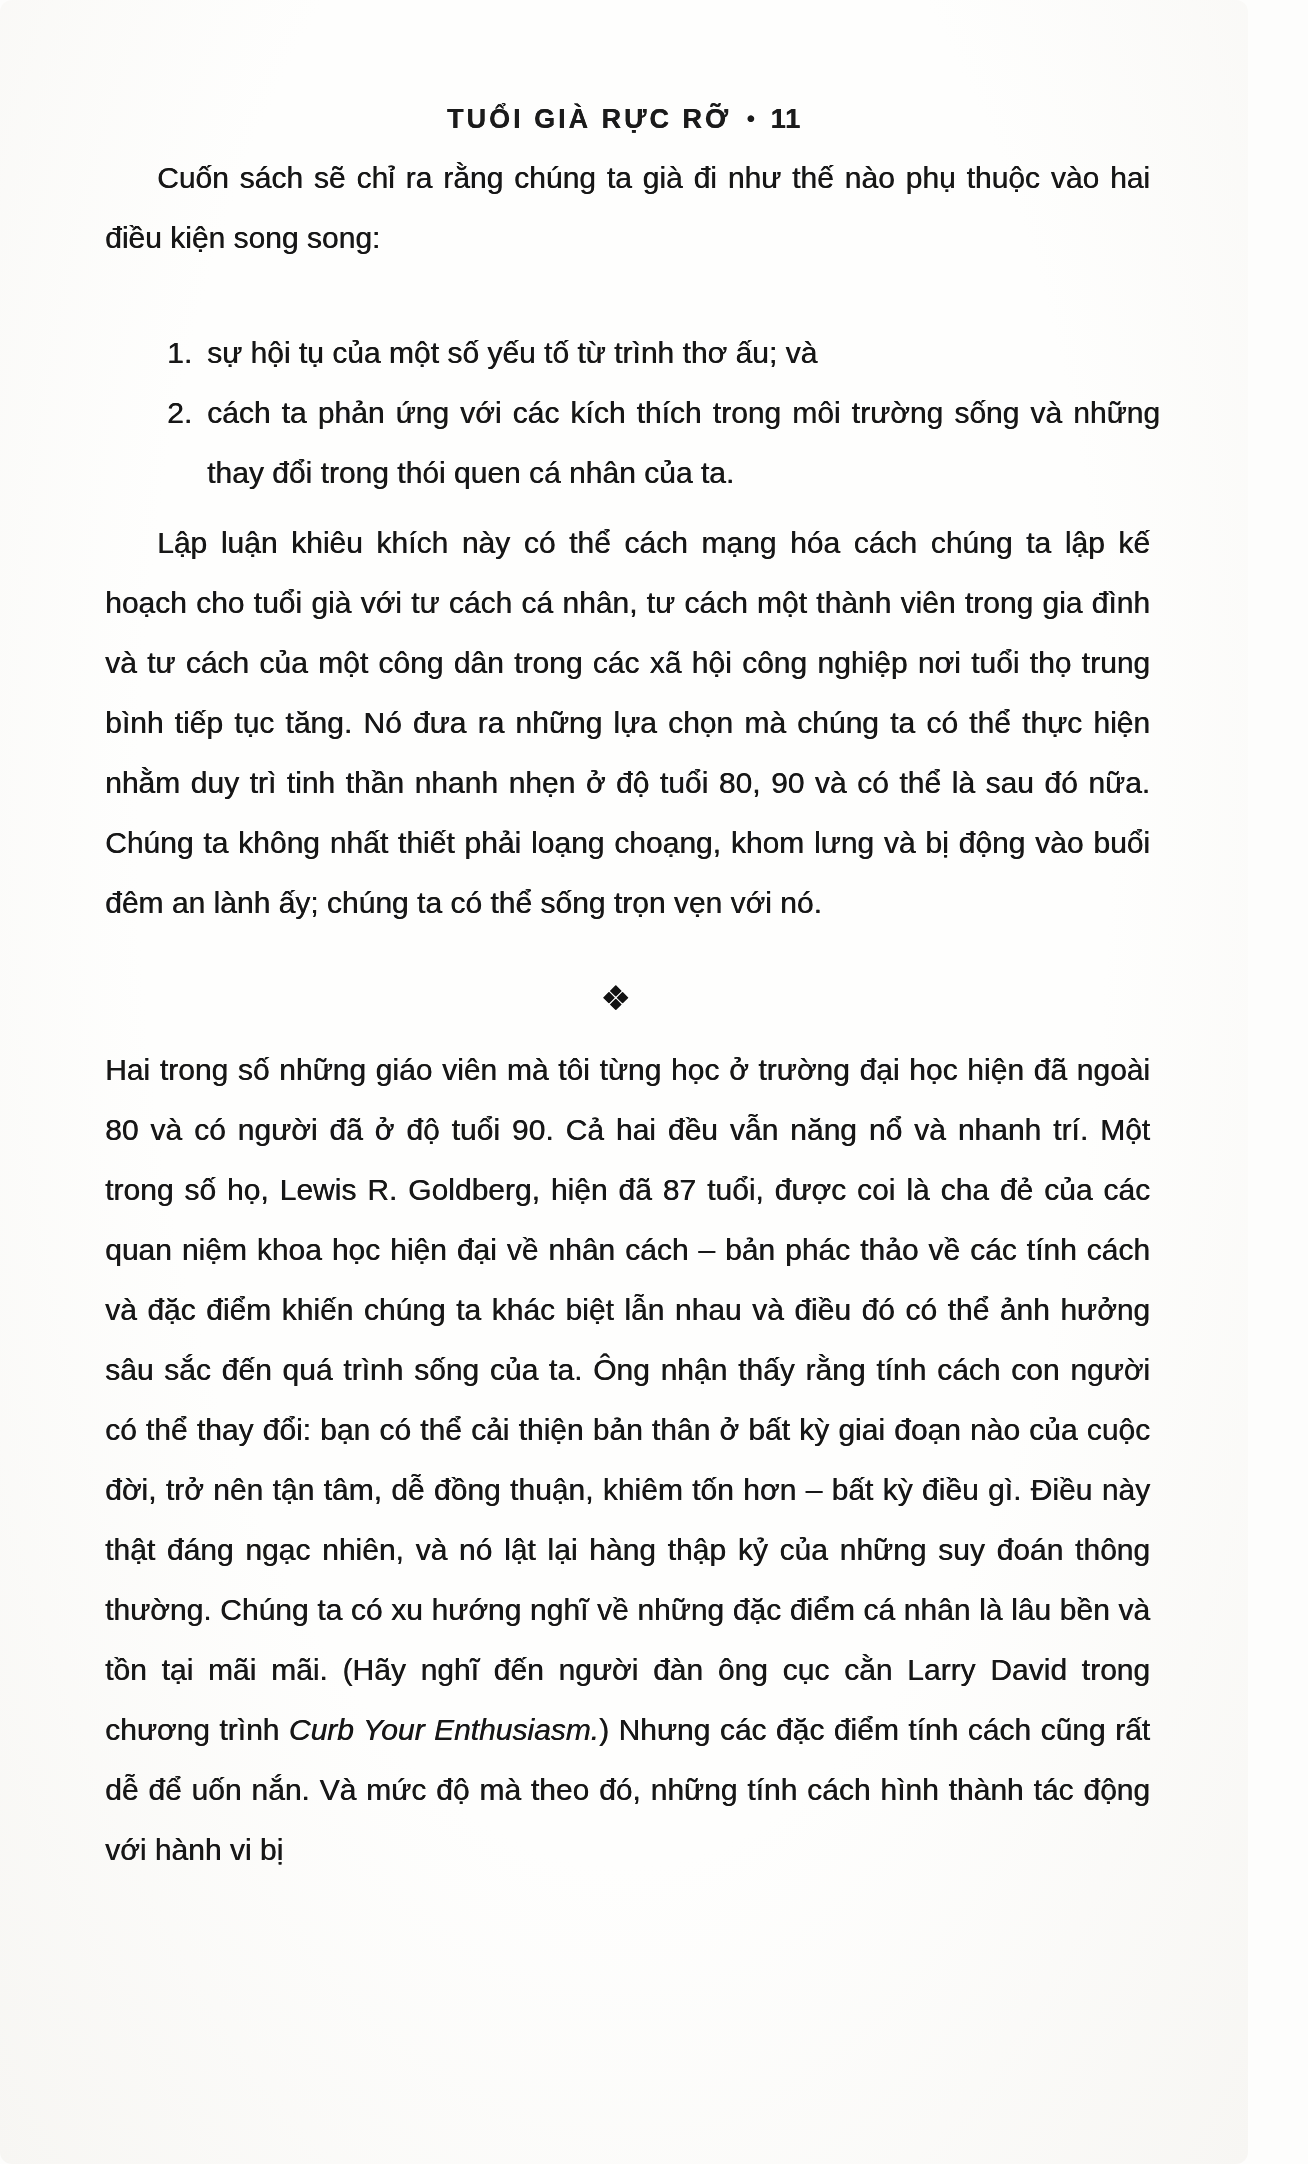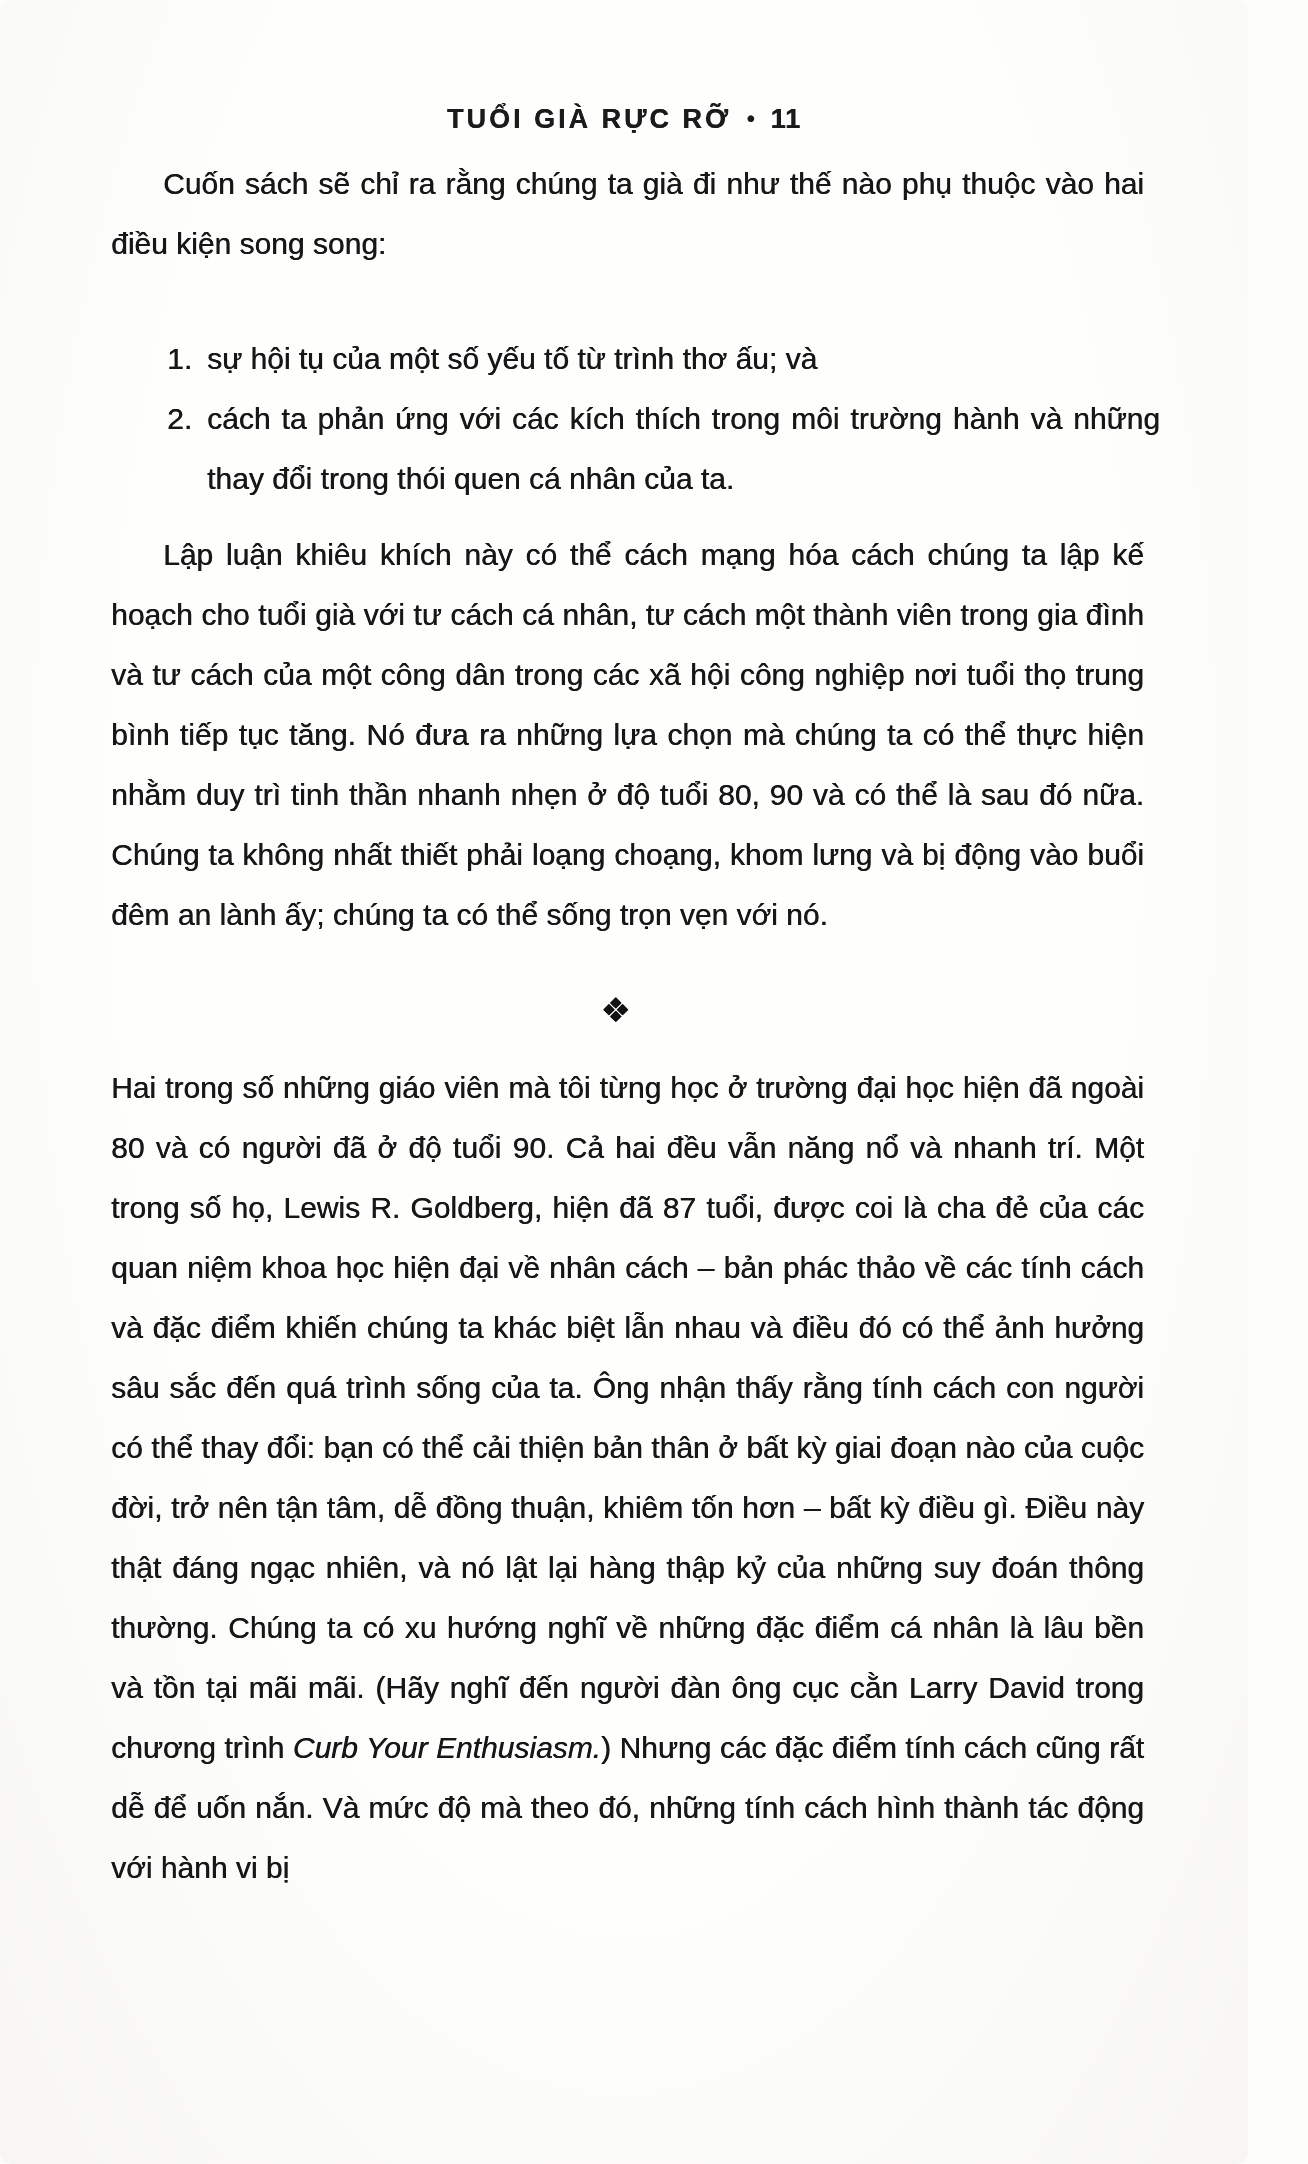--- a/index.html
+++ b/index.html
@@ -44,21 +44,21 @@
     letter-spacing: 1px;
   }
   
   .content {
     margin: 0 88px 0 95px;     
     font-size: 30px;
     line-height: 60px;
     text-align: justify;
     text-shadow: 0.45px 0 0 currentColor; 
   }
-  p.para { margin: 16px; }
+  p.para { margin: 10px; }
   .indent { text-indent: 52px; }
   .p-intro    { margin-top: 65px; }
   .p-argument { margin-top: 55px; }
   .p-teachers { margin-top: 70px; }
   
   ol.conditions {
     list-style: none;
     margin: 55px 0 0 72px;
     padding: 0;
   }
@@ -101,21 +101,21 @@
 
     <p class="para indent p-intro">Cuốn sách sẽ chỉ ra rằng chúng ta già đi như thế nào phụ thuộc vào hai điều kiện song song:</p>
 
     <ol class="conditions">
       <li>
         <span class="num">1.</span>
         <span class="li-text">sự hội tụ của một số yếu tố từ trình thơ ấu; và</span>
       </li>
       <li>
         <span class="num">2.</span>
-        <span class="li-text">cách ta phản ứng với các kích thích trong môi trường hành và những thay đổi trong thói quen cá nhân của ta.</span>
+        <span class="li-text">cách ta phản ứng với các kích thích trong môi trường sống và những thay đổi trong thói quen cá nhân của ta.</span>
       </li>
     </ol>
 
     <p class="para indent p-argument">Lập luận khiêu khích này có thể cách mạng hóa cách chúng ta lập kế hoạch cho tuổi già với tư cách cá nhân, tư cách một thành viên trong gia đình và tư cách của một công dân trong các xã hội công nghiệp nơi tuổi thọ trung bình tiếp tục tăng. Nó đưa ra những lựa chọn mà chúng ta có thể thực hiện nhằm duy trì tinh thần nhanh nhẹn ở độ tuổi 80, 90 và có thể là sau đó nữa. Chúng ta không nhất thiết phải loạng choạng, khom lưng và bị động vào buổi đêm an lành ấy; chúng ta có thể sống trọn vẹn với nó.</p>
 
     <div class="divider">
       <span class="fleuron">❖</span>
     </div>
 
     <p class="para p-teachers"><span>Hai trong số những giáo viên mà tôi từng học ở trường đại học hiện đã ngoài 80 và có người đã ở độ tuổi 90. Cả hai đều vẫn năng nổ và nhanh trí. Một trong số họ, Lewis R. Goldberg, hiện đã 87 tuổi, được coi là cha đẻ của các quan niệm khoa học hiện đại về nhân cách – bản phác thảo về các tính cách và đặc điểm khiến chúng ta khác biệt lẫn nhau và điều đó có thể ảnh hưởng sâu sắc đến quá trình sống của ta. Ông nhận thấy rằng tính cách con người có thể thay đổi: bạn có thể cải thiện bản thân ở bất kỳ giai đoạn nào của cuộc đời, trở nên tận tâm, dễ đồng thuận, khiêm tốn hơn – bất kỳ điều gì. Điều này thật đáng ngạc nhiên, và nó lật lại hàng thập kỷ của những suy đoán thông thường. Chúng ta có xu hướng nghĩ về những đặc điểm cá nhân là lâu bền và tồn tại mãi mãi. (Hãy nghĩ đến người đàn ông cục cằn Larry David trong chương trình </span><em class="work-title">Curb Your Enthusiasm.</em><span>) Nhưng các đặc điểm tính cách cũng rất dễ để uốn nắn. Và mức độ mà theo đó, những tính cách hình thành tác động với hành vi bị</span></p>

